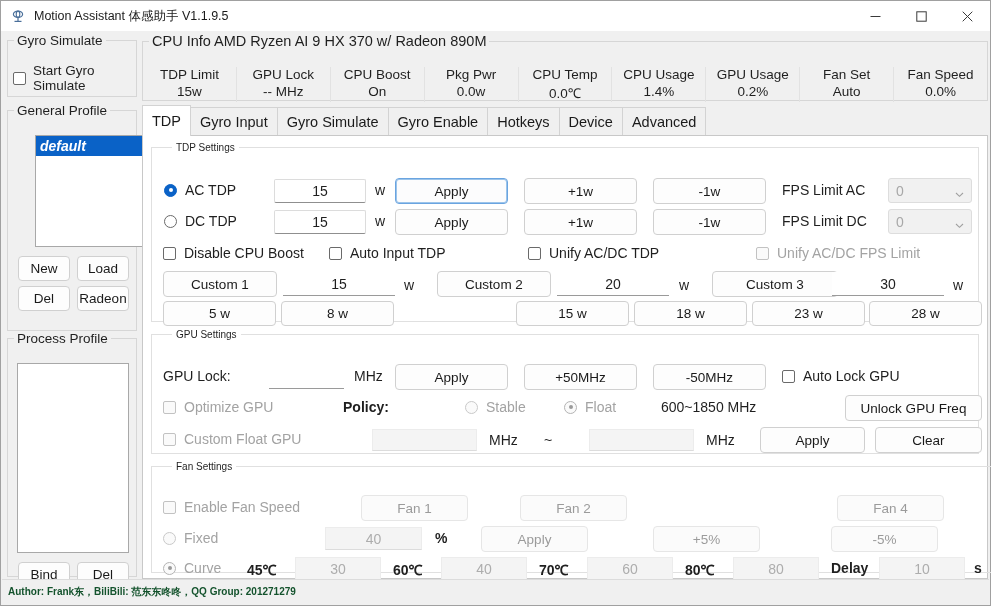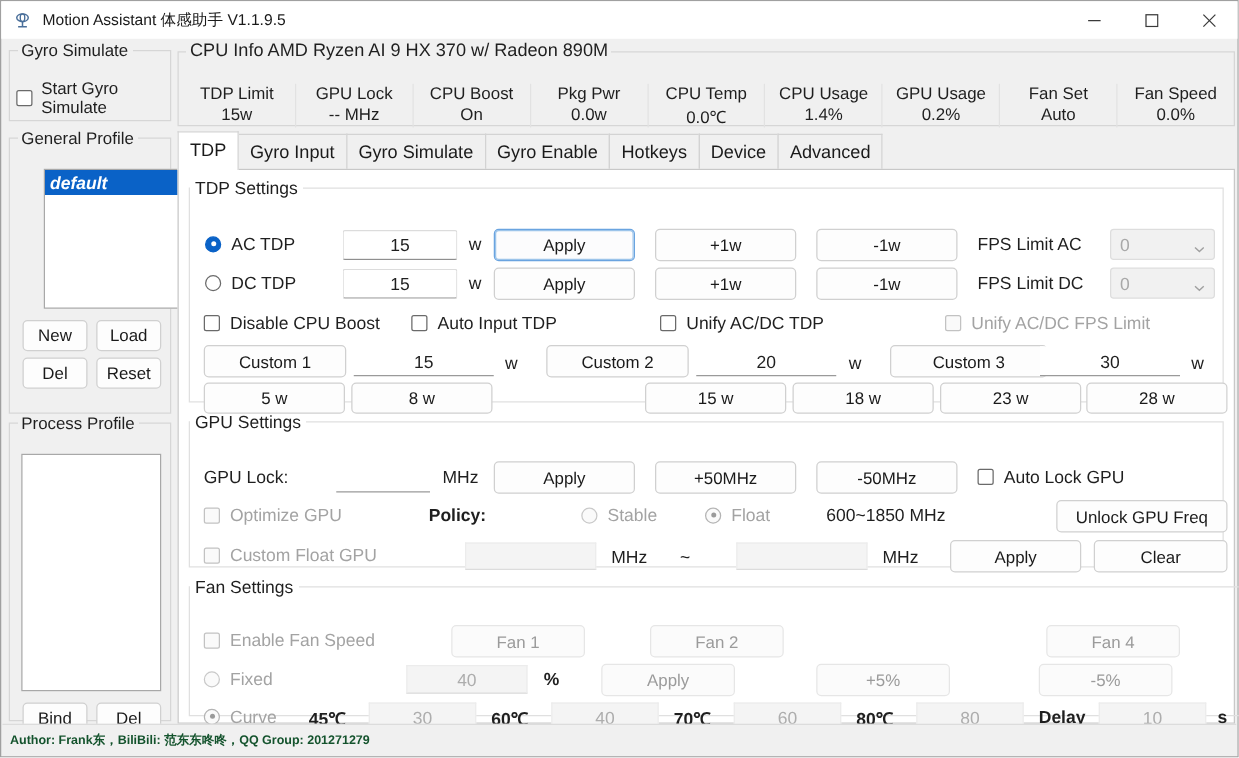--- a/index.html
+++ b/index.html
@@ -179,22 +179,22 @@
     background: #ffffff;
     border: 1px solid #c8c8c8;
   }
 
   fieldset.sect {
     position: absolute; margin: 0; padding: 0;
     border: 1px solid #e0e0e0;
     background: transparent;
   }
   fieldset.sect > legend {
-    margin-left: 0; padding: 0 4px;
-    font-size: 14px; color: #1f1f1f;
+    margin-left: 20px; padding: 0 4px;
+    font-size: 10px; color: #1f1f1f;
   }
 
   #sect-tdp { left: 8px;  top: 6px;   width: 828px; height: 180px; }
   #sect-gpu { left: 8px;  top: 193px; width: 828px; height: 125px; }
   #sect-fan { left: 8px;  top: 325px; width: 976px; height: 112px; }
 
   .lbl { font-size: 14px; color: #1f1f1f; white-space: nowrap; }
   .lbl.dim { color: #a3a3a3; }
   .lbl.bold { font-weight: 700; }
 
@@ -301,21 +301,21 @@
     </fieldset>
 
     <fieldset class="grp" id="grp-general">
       <legend>General Profile</legend>
       <div class="listbox" id="list-general">
         <div class="list-item-sel">default</div>
       </div>
       <div class="btn" id="btn-new">New</div>
       <div class="btn" id="btn-load">Load</div>
       <div class="btn" id="btn-del">Del</div>
-      <div class="btn" id="btn-reset">Reset</div>
+      <div class="btn" id="btn-reset">Radeon</div>
     </fieldset>
 
     <fieldset class="grp" id="grp-process">
       <legend>Process Profile</legend>
       <div class="listbox" id="list-process"></div>
       <div class="btn" id="btn-bind">Bind</div>
       <div class="btn" id="btn-pdel">Del</div>
     </fieldset>
   </div>
 

